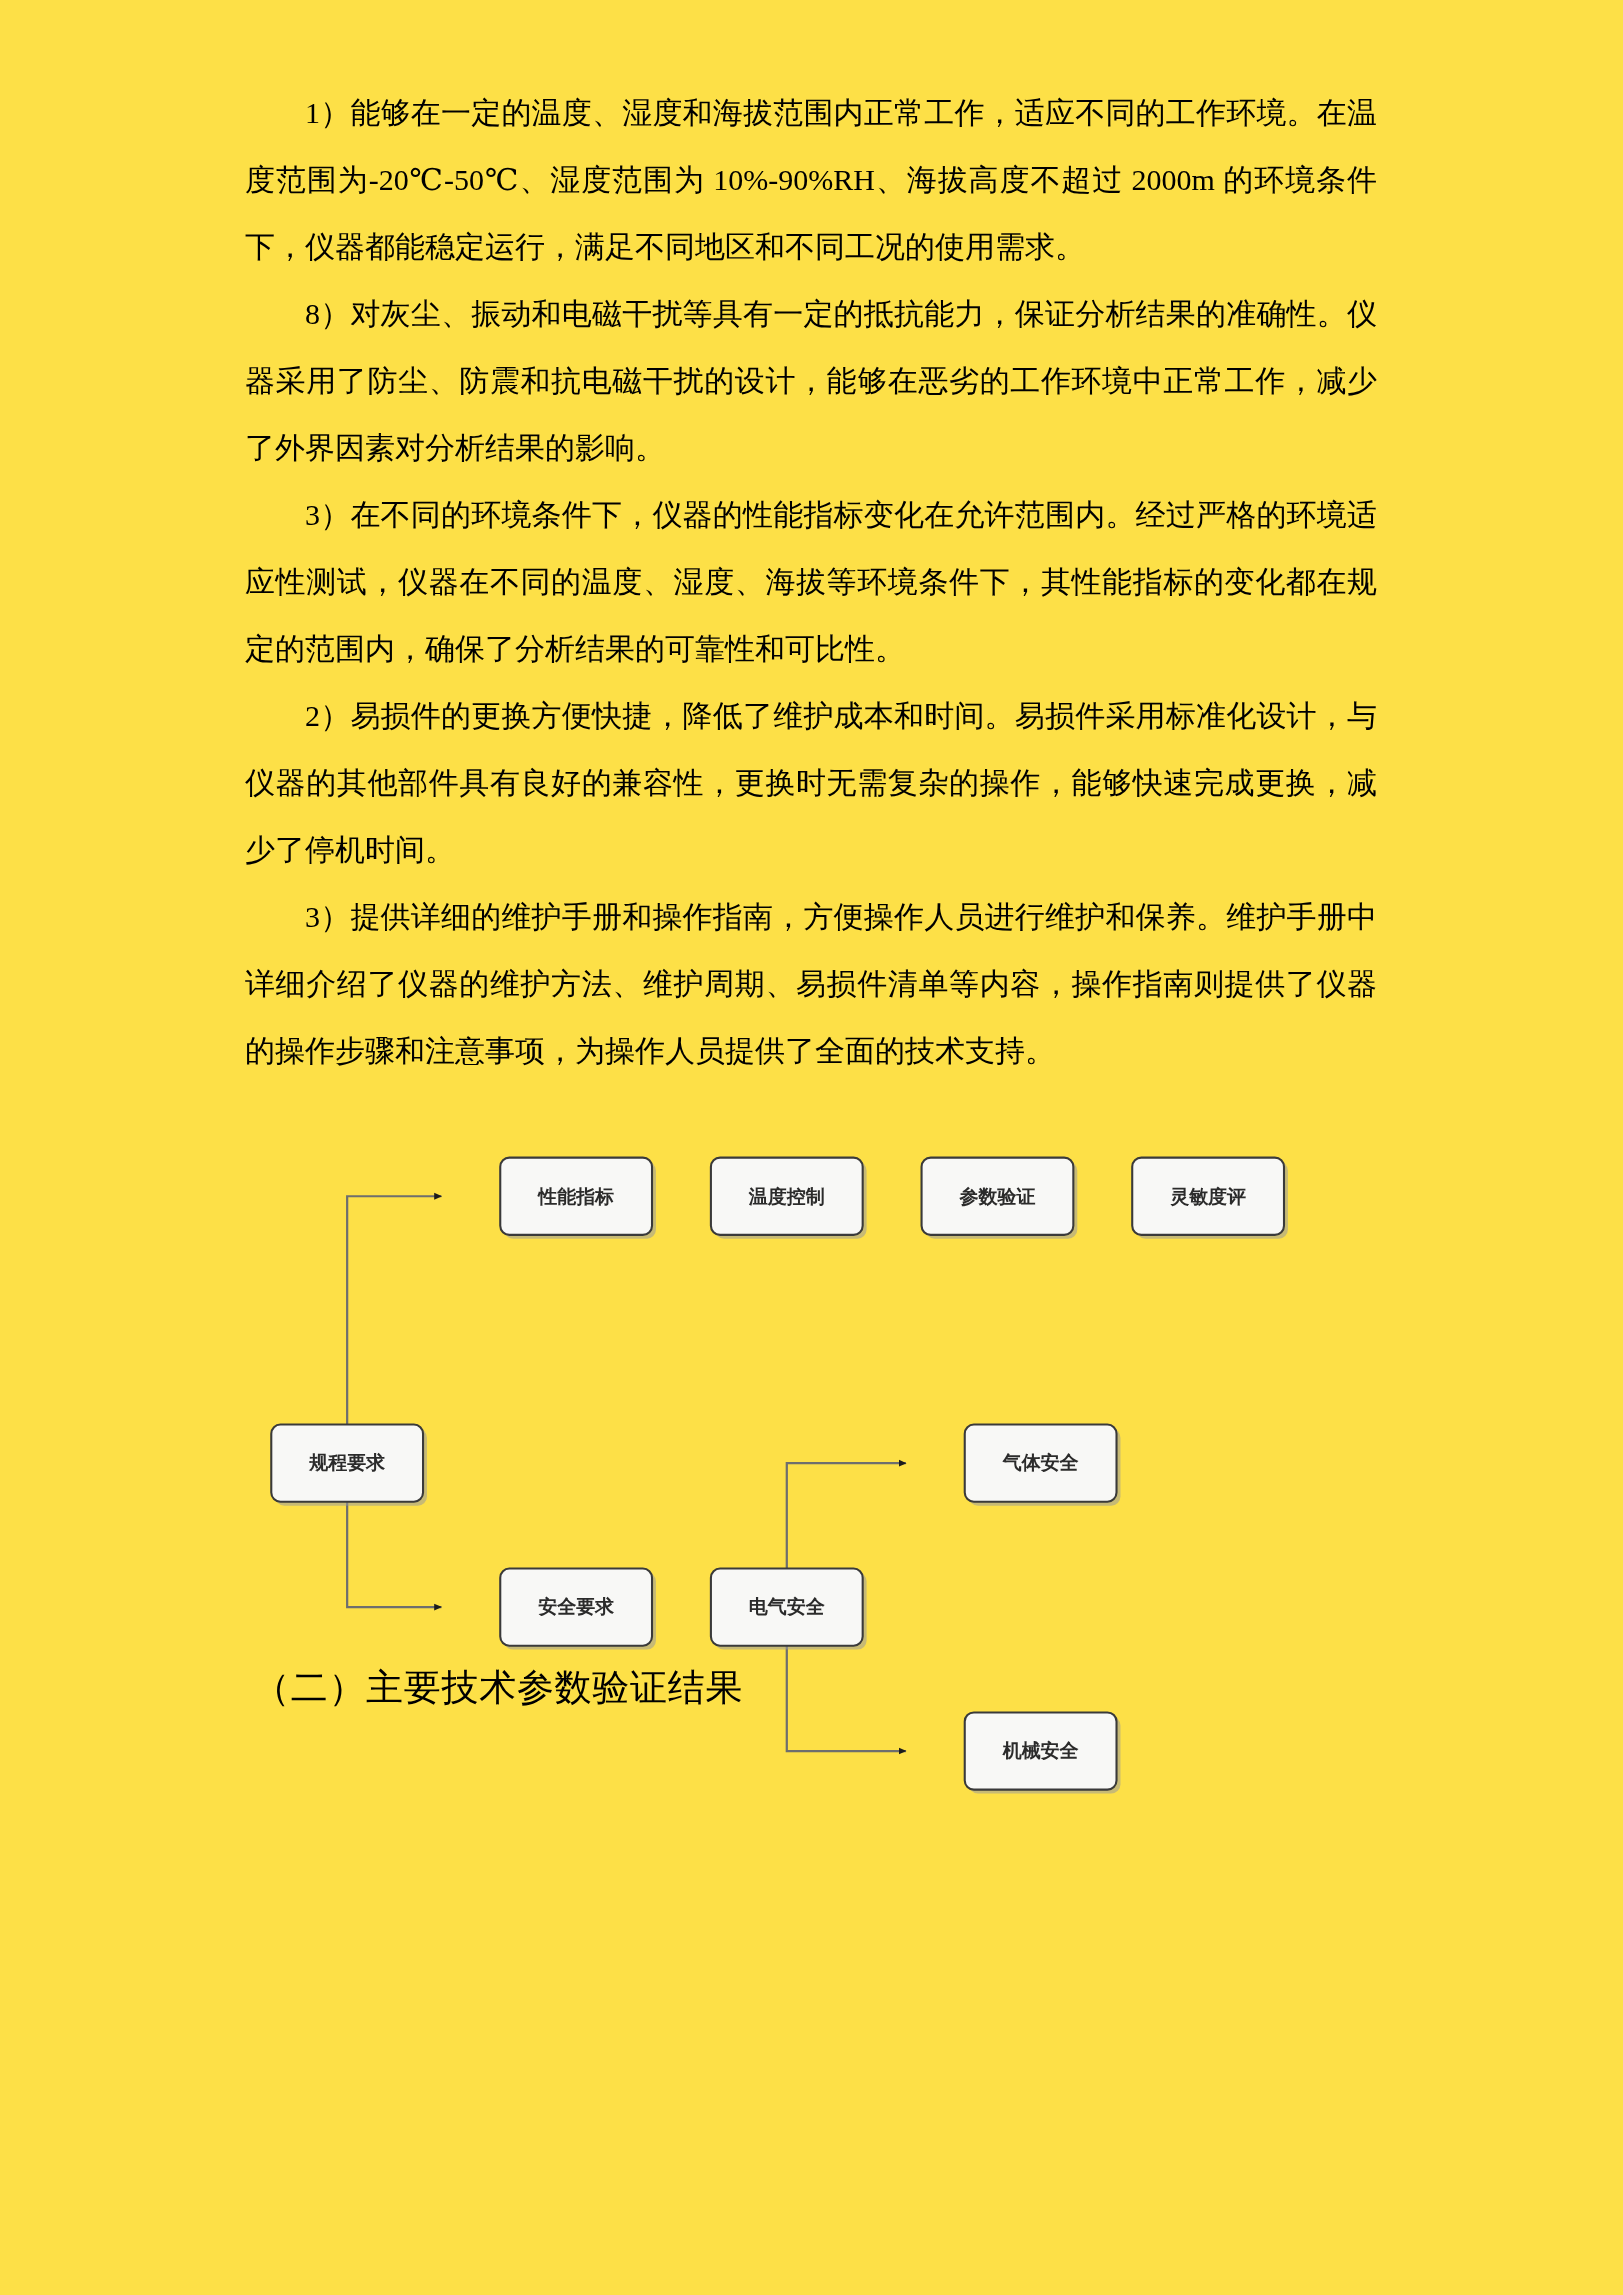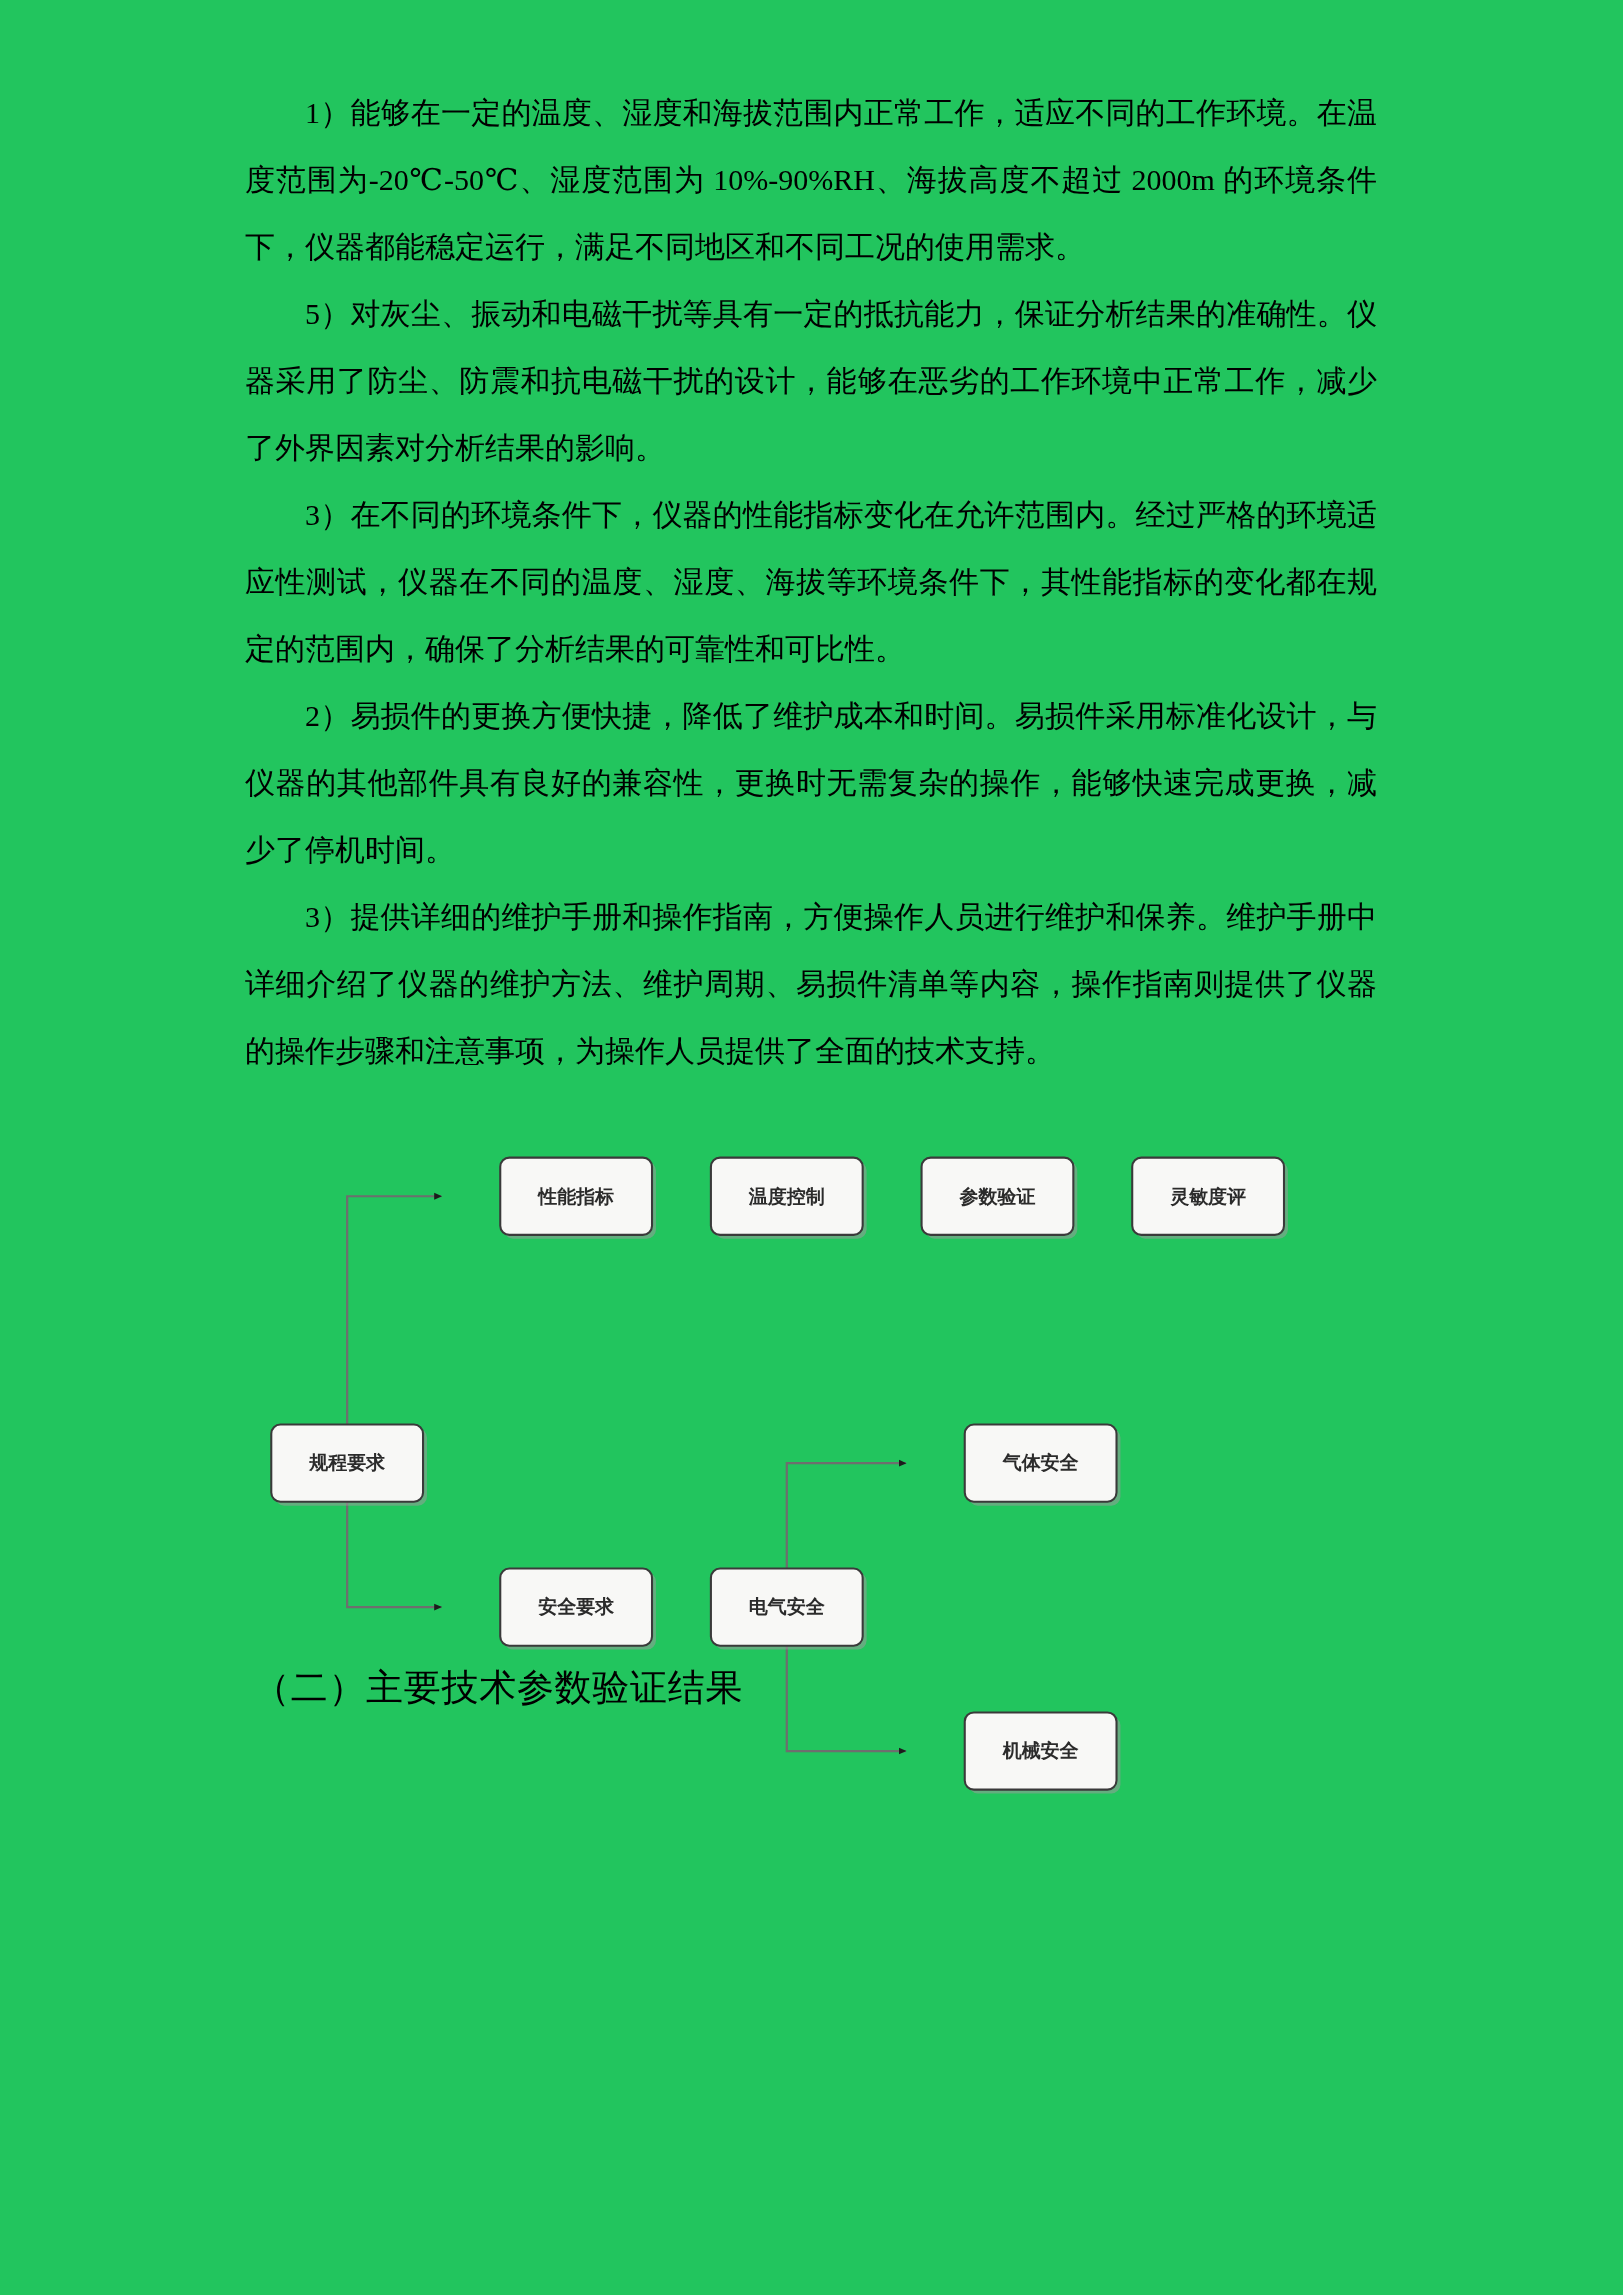--- a/index.html
+++ b/index.html
@@ -9,21 +9,21 @@
     background: #ffffff;
   }
   body {
     font-family: "Liberation Serif", "DejaVu Serif", serif;
     color: #000000;
   }
   .page {
     position: relative;
     width: 1623px;
     height: 2295px;
-    background: #22c55e;
+    background: #fde047;
     overflow: hidden;
     box-sizing: border-box;
   }
   .content {
     position: absolute;
     left: 245px;
     top: 79px;
     width: 1132px;
   }
   .para {
@@ -94,21 +94,21 @@
   }
 </style>
 </head>
 <body>
 
 <div class="page">
   <div class="content">
 
     <p class="para indent">1）能够在一定的温度、湿度和海拔范围内正常工作，适应不同的工作环境。在温度范围为-20℃-50℃、湿度范围为 10%-90%RH、海拔高度不超过 2000m 的环境条件下，仪器都能稳定运行，满足不同地区和不同工况的使用需求。</p>
 
-    <p class="para indent">5）对灰尘、振动和电磁干扰等具有一定的抵抗能力，保证分析结果的准确性。仪器采用了防尘、防震和抗电磁干扰的设计，能够在恶劣的工作环境中正常工作，减少了外界因素对分析结果的影响。</p>
+    <p class="para indent">8）对灰尘、振动和电磁干扰等具有一定的抵抗能力，保证分析结果的准确性。仪器采用了防尘、防震和抗电磁干扰的设计，能够在恶劣的工作环境中正常工作，减少了外界因素对分析结果的影响。</p>
 
     <p class="para indent">3）在不同的环境条件下，仪器的性能指标变化在允许范围内。经过严格的环境适应性测试，仪器在不同的温度、湿度、海拔等环境条件下，其性能指标的变化都在规定的范围内，确保了分析结果的可靠性和可比性。</p>
 
 
 
     <p class="para indent">2）易损件的更换方便快捷，降低了维护成本和时间。易损件采用标准化设计，与仪器的其他部件具有良好的兼容性，更换时无需复杂的操作，能够快速完成更换，减少了停机时间。</p>
 
     <p class="para indent">3）提供详细的维护手册和操作指南，方便操作人员进行维护和保养。维护手册中详细介绍了仪器的维护方法、维护周期、易损件清单等内容，操作指南则提供了仪器的操作步骤和注意事项，为操作人员提供了全面的技术支持。</p>
 
     <div class="figure">

